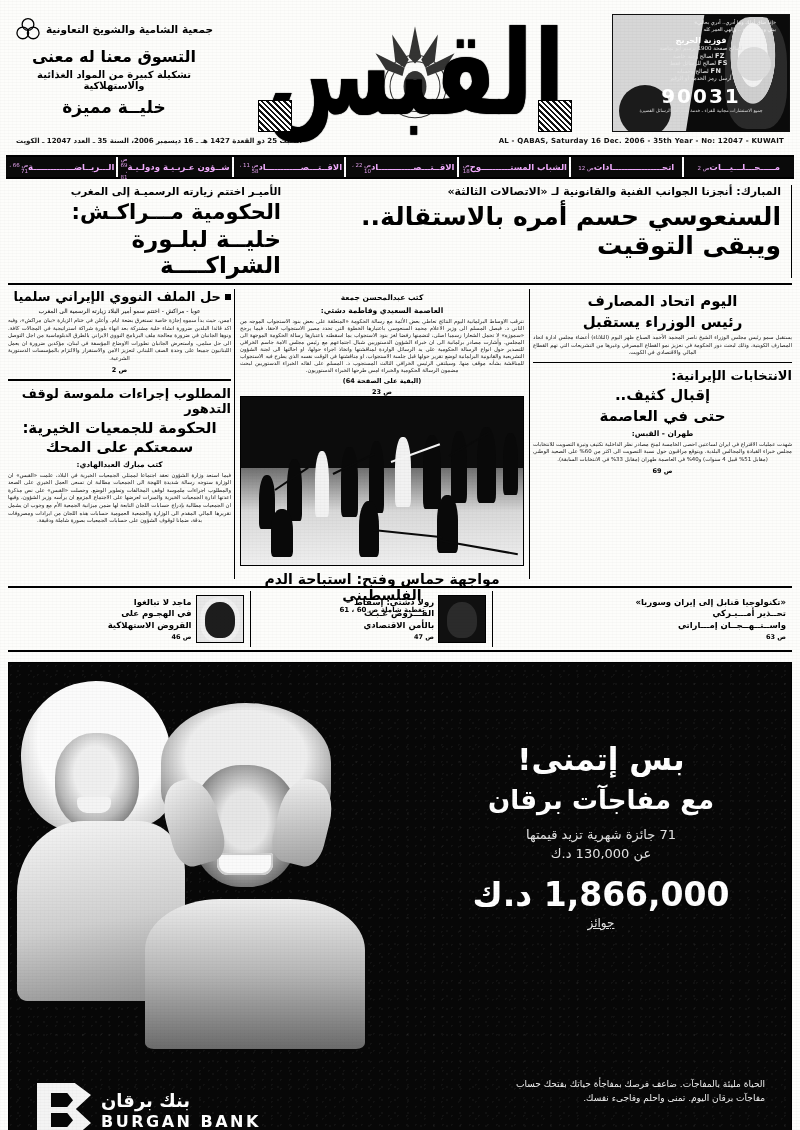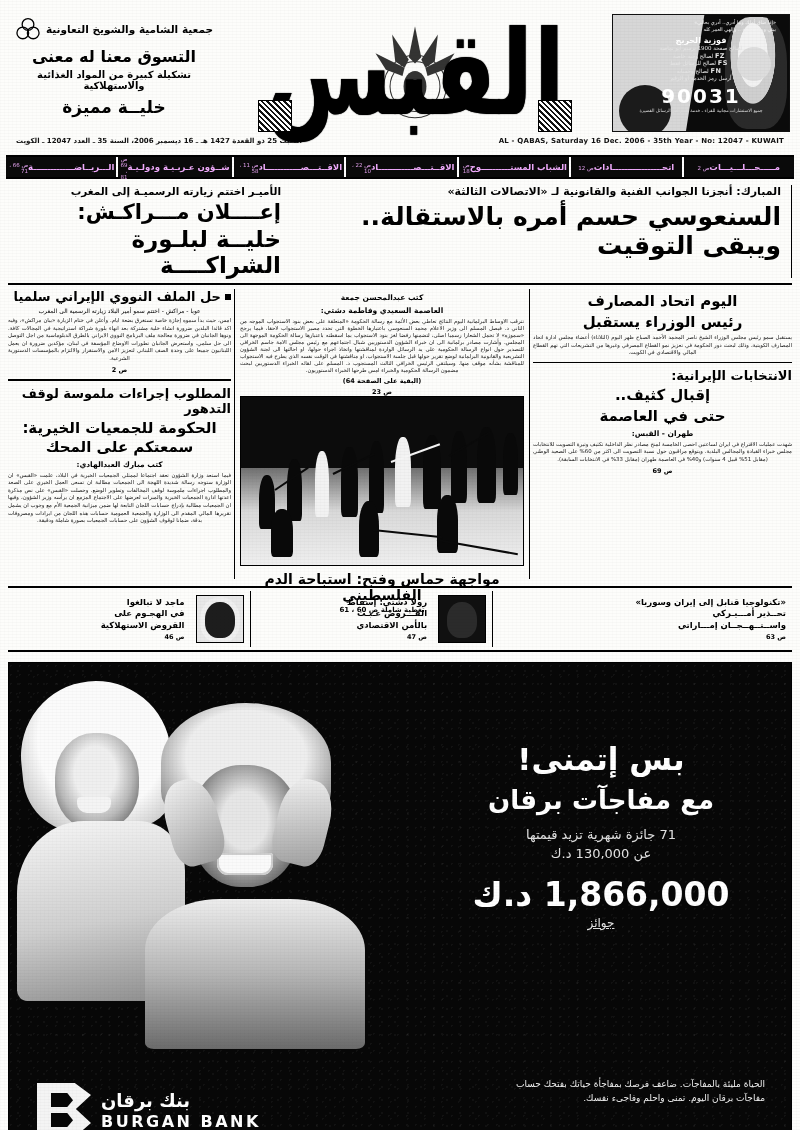--- a/index.html
+++ b/index.html
@@ -152,21 +152,21 @@
   .figure { position: absolute; background: #090909; border-radius: 44% 44% 12% 12%; }
   .figure.pale { background: #f2f2f2; }
   .stick { position: absolute; background: #0a0a0a; height: 2px; transform-origin: left center; }
   .stick.pale { background: #f5f5f5; }
   .photo-cap-main { font-size: 14px; font-weight: 700; text-align: center; margin-top: 5px; letter-spacing: -.3px; }
   .photo-cap-sub { font-size: 7px; font-weight: 700; text-align: center; margin-top: 3px; }
 
   
   .briefs { display: flex; margin: 7px 8px 0 8px; height: 66px; border-top: 2px solid #000;
             border-bottom: 2px solid #000; padding: 3px 0; }
-  .brief { display: flex; align-items: center; gap: 11px; padding: 0 6px; border-left: 1px solid #000; }
+  .brief { display: flex; align-items: center; gap: 4px; padding: 0 6px; border-left: 1px solid #000; }
   .brief:last-child { border-left: none; }
   .brief-txt { text-align: right; direction: rtl; }
   .brief-l { font-size: 8.5px; font-weight: 700; line-height: 11.5px; letter-spacing: -.2px;}
   .brief-p { font-size: 6.5px; font-weight: 700; margin-top: 2px; }
   .brief-img { width: 48px; height: 48px; border: 1px solid #000; background: #101010; position: relative; overflow: hidden; flex: 0 0 auto;}
   .brief-img.w { background: #e8e8e8; }
   .bi-face { position: absolute; left: 50%; top: 52%; transform: translate(-50%,-50%);
              width: 30px; height: 36px; border-radius: 48% 48% 42% 42%; background: #2b2b2b; }
   .bi-face.light { background: #1d1d1d; box-shadow: 0 0 0 5px #f0f0f0; }
   .brief-wide { flex: 1.25; }
@@ -360,21 +360,21 @@
     </div>
   </div>
 
   <div class="heads">
     <div class="head-left">
       <div class="h-left-kick">المبارك: أنجزنا الجوانب الفنية والقانونية لـ «الاتصالات الثالثة»</div>
       <div class="h-left-main">السنعوسي حسم أمره بالاستقالة.. ويبقى التوقيت</div>
     </div>
     <div class="head-right">
       <div class="kicker">الأميـر اختتم زيارته الرسميـة إلى المغرب</div>
-      <div class="h-main1">إعــــلان مـــراكـش:</div>
+      <div class="h-main1">الحكومية مـــراكـش:</div>
       <div class="h-main2">خليــة لبلـورة الشراكــــة</div>
     </div>
   </div>
   <div class="rule-heavy"></div>
 
   <div class="body-grid">
 
     <div class="col col-left">
       <div>
         <div class="sec-head2">اليوم اتحاد المصارف</div>

